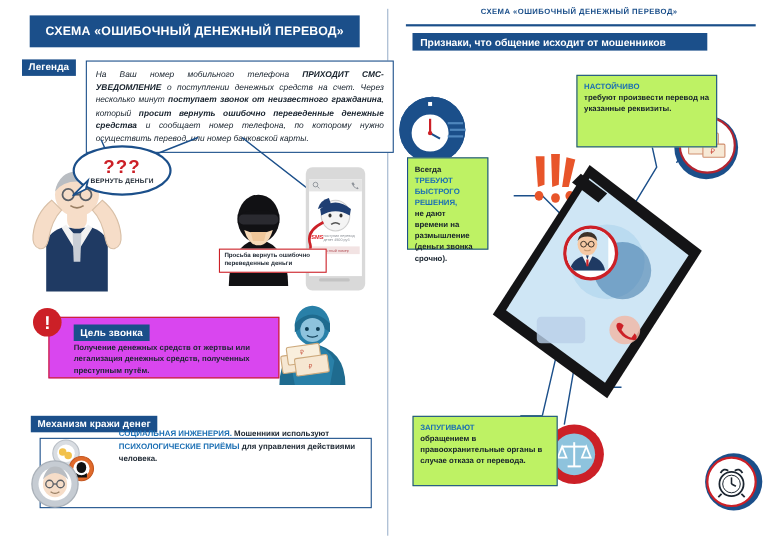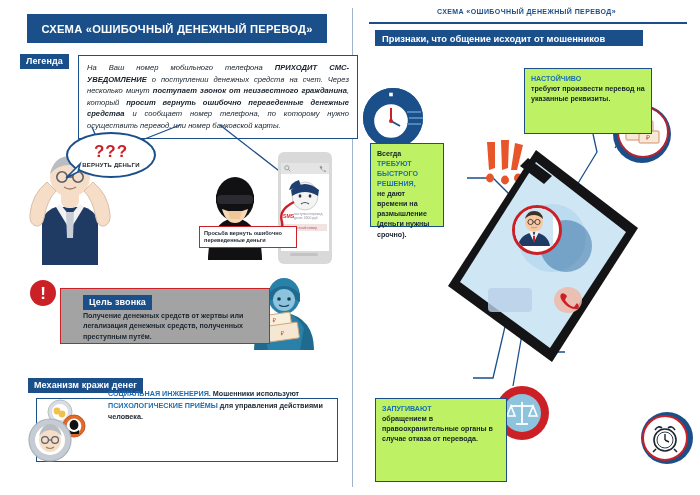--- a/index.html
+++ b/index.html
@@ -95,21 +95,21 @@
   }
 
   
   .excl-circle{
     position:absolute;left:30px;top:280px;width:26px;height:26px;border-radius:50%;
     background:#cc2027;color:#fff;display:flex;align-items:center;justify-content:center;
     font-size:17px;font-weight:bold;line-height:1;z-index:3;
   }
   .goal-box{
     position:absolute;left:44px;top:288px;width:208px;height:54px;
-    border:1.6px solid #cc2027;background:#a3a3a3;z-index:2;margin-left:16px;
+    border:1.6px solid #cc2027;background:#d946ef;z-index:2;
   }
   .tag-goal{position:absolute;left:22px;top:6px;z-index:4;}
   .goal-text{
     position:absolute;left:22px;top:22px;width:180px;
     font-size:7.1px;font-weight:bold;color:#1b2530;line-height:1.45;
   }
   .hacker2{position:absolute;left:248px;top:272px;width:72px;height:78px;}
 
   .tag-mech{position:absolute;left:28px;top:378px;}
   .mech-box{
@@ -138,21 +138,21 @@
 
   .cbox{
     position:absolute;border:1.4px solid #1b4f8a;background:#bef264;box-sizing:border-box;
     padding:5px 6px;font-size:7.1px;line-height:1.42;color:#15202b;font-weight:bold;
   }
   .cbox .hd{color:#1b6fb4;font-weight:bold;display:block;}
   .cbox .bd{color:#15202b;font-weight:bold;display:block;}
 
   .box-fast{left:17px;top:143px;width:74px;height:84px;}
   .box-insist{left:171px;top:68px;width:128px;height:66px;}
-  .box-scare{left:22px;top:398px;width:132px;height:84px;}
+  .box-scare{left:22px;top:378px;width:132px;height:64px;}
   .box-time{left:212px;top:339px;width:96px;height:97px;}
 
   .medal{position:absolute;border-radius:50%;}
   .medal .inner{position:absolute;border-radius:50%;display:flex;align-items:center;justify-content:center;}
 
   .clock-ic{left:10px;top:88px;width:60px;height:60px;background:#1b4f8a;}
   .money-ic{left:260px;top:105px;width:58px;height:58px;background:#1b4f8a;}
   .money-ic .inner{left:4px;top:1px;width:48px;height:48px;background:#fff;border:2.6px solid #b32430;}
   .scale-ic{left:142px;top:386px;width:54px;height:54px;background:#cc2027;}
   .scale-ic .inner{left:8px;top:8px;width:38px;height:38px;background:#8ec3dd;}
@@ -410,21 +410,21 @@
         <path d="M10 11 Q12 3 19 3 Q27 3 28 11 Q24 7 19 7 Q13 7 10 11 Z" fill="#3c3228"></path>
         <circle cx="15.5" cy="14" r="2.6" fill="none" stroke="#3c3228" stroke-width="0.9"></circle>
         <circle cx="22.5" cy="14" r="2.6" fill="none" stroke="#3c3228" stroke-width="0.9"></circle>
         <line x1="18" y1="14" x2="20" y2="14" stroke="#3c3228" stroke-width="0.9"></line>
         <path d="M16 19 Q19 21 22 19" stroke="#c99b72" stroke-width="1" fill="none"></path>
       </svg>
     </div>
 
     <div class="cbox box-fast">
       <span class="bd" style="display:inline">Всегда </span><span class="hd" style="display:inline">ТРЕБУЮТ БЫСТРОГО РЕШЕНИЯ,</span>
-      <span class="bd">не дают времени на размышление (деньги нужны срочно).</span>
+      <span class="bd">не дают времени на размышление (деньги звонка срочно).</span>
     </div>
 
     <div class="cbox box-insist">
       <span class="hd">НАСТОЙЧИВО</span>
       <span class="bd">требуют произвести перевод на указанные реквизиты.</span>
     </div>
 
     <div class="cbox box-scare">
       <span class="hd">ЗАПУГИВАЮТ</span>
       <span class="bd">обращением в правоохранительные органы в случае отказа от перевода.</span>

